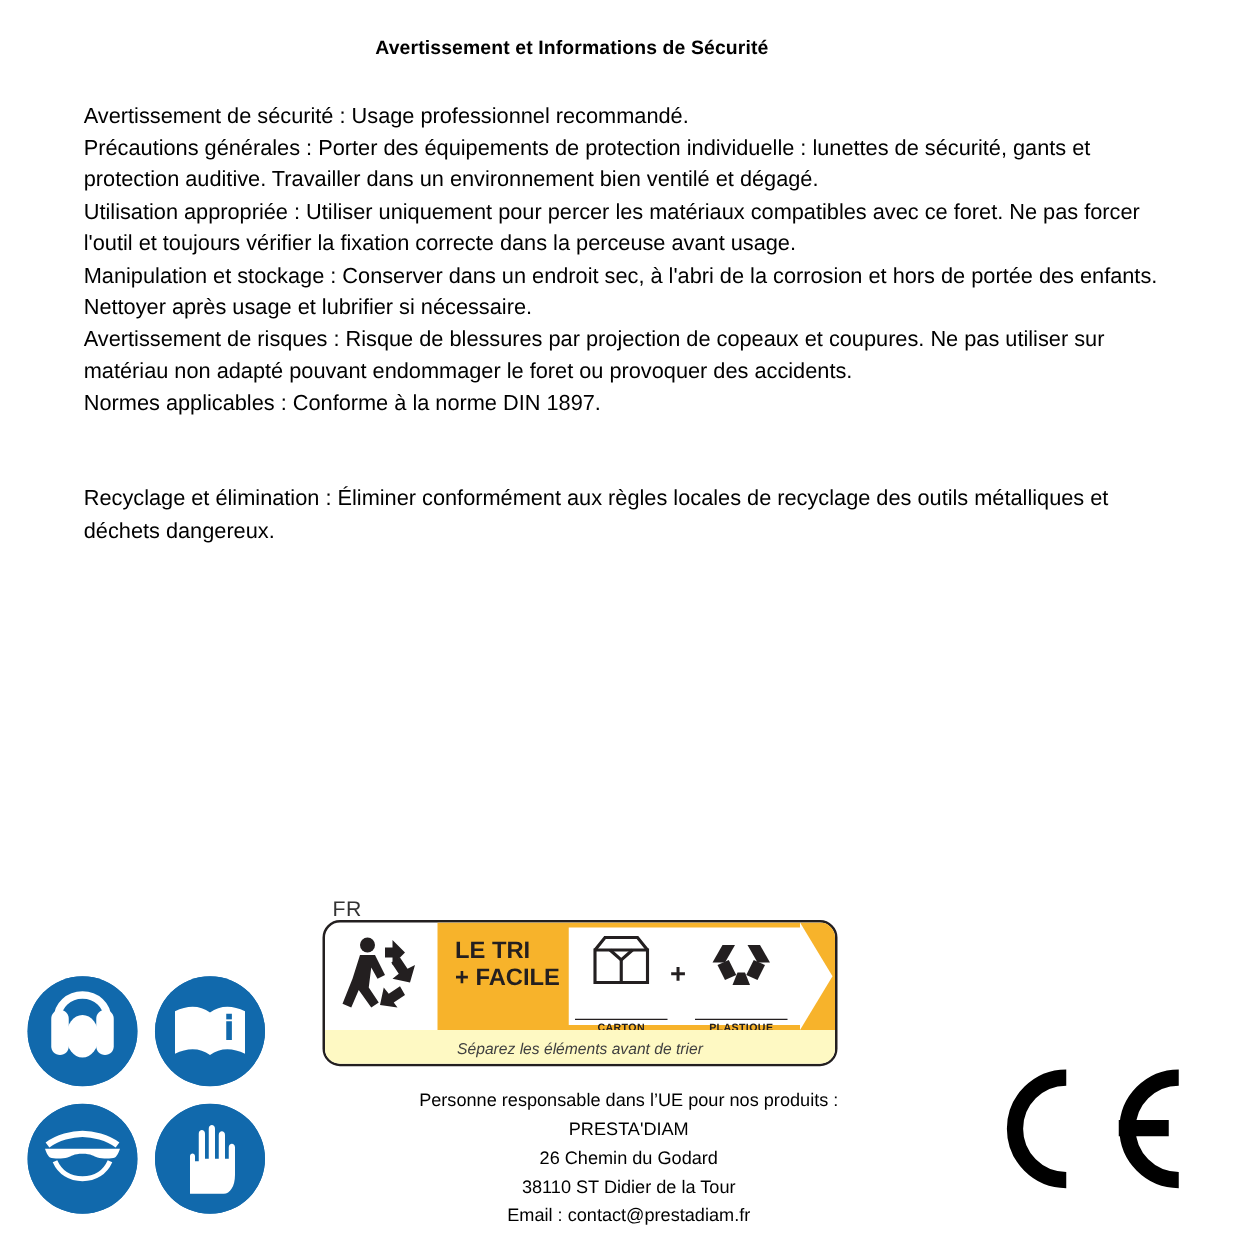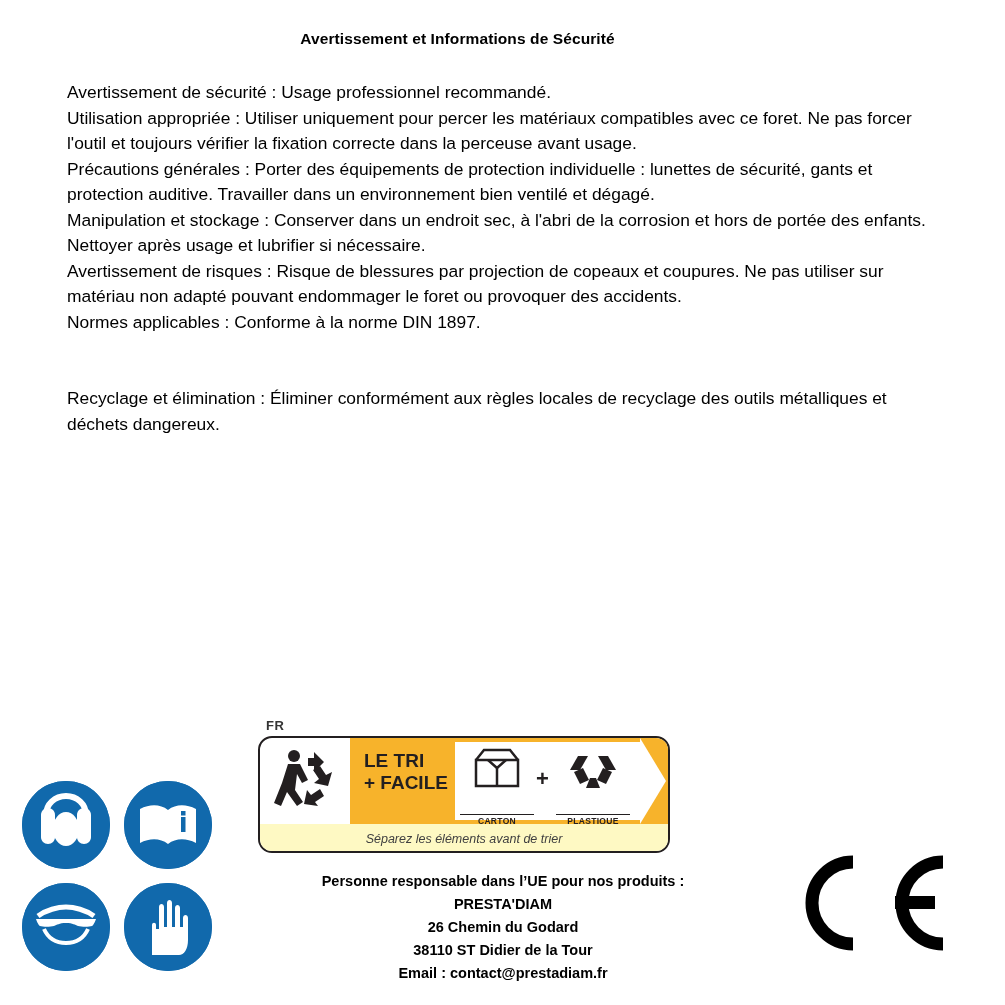--- a/index.html
+++ b/index.html
@@ -76,22 +76,22 @@
     position: absolute;
     left: 258px;
     top: 718px;
     width: 478px;
     height: 135px;
   }
   .tri-fr {
     position: absolute;
     left: 8px;
     top: 0px;
-    font-size: 13px;
-    font-weight: bold;
+    font-size: 17px;
+    font-weight: normal;
     color: #333;
     letter-spacing: 0.5px;
     text-align: right;
   }
   .tri-body {
     position: absolute;
     left: 0;
     top: 18px;
     width: 412px;
     height: 117px;
@@ -203,21 +203,21 @@
   }
 
   
   .resp-block {
     position: absolute;
     left: 210px;
     top: 870px;
     width: 586px;
     text-align: center;
     font-size: 14.5px;
-    font-weight: bold;
+    font-weight: normal;
     line-height: 23px;
   }
 
   
   .ce-mark {
     position: absolute;
     left: 795px;
     top: 848px;
     width: 160px;
     height: 110px;
@@ -225,22 +225,22 @@
 </style>
 </head>
 <body>
 
 <div class="page">
 
   <div class="doc-title">Avertissement et Informations de Sécurité</div>
 
   <div class="body-block">
     <p>Avertissement de sécurité : Usage professionnel recommandé.</p>
+    <p>Précautions générales : Porter des équipements de protection individuelle : lunettes de sécurité, gants et protection auditive. Travailler dans un environnement bien ventilé et dégagé.</p>
     <p>Utilisation appropriée : Utiliser uniquement pour percer les matériaux compatibles avec ce foret. Ne pas forcer l'outil et toujours vérifier la fixation correcte dans la perceuse avant usage.</p>
-    <p>Précautions générales : Porter des équipements de protection individuelle : lunettes de sécurité, gants et protection auditive. Travailler dans un environnement bien ventilé et dégagé.</p>
     <p>Manipulation et stockage : Conserver dans un endroit sec, à l'abri de la corrosion et hors de portée des enfants. Nettoyer après usage et lubrifier si nécessaire.</p>
     <p>Avertissement de risques : Risque de blessures par projection de copeaux et coupures. Ne pas utiliser sur matériau non adapté pouvant endommager le foret ou provoquer des accidents.</p>
     <p>Normes applicables : Conforme à la norme DIN 1897.</p>
     <div class="para-gap"></div>
     <p>Recyclage et élimination : Éliminer conformément aux règles locales de recyclage des outils métalliques et déchets dangereux.</p>
   </div>
 
   <div class="picto-grid">
 
     <div class="picto p1">

